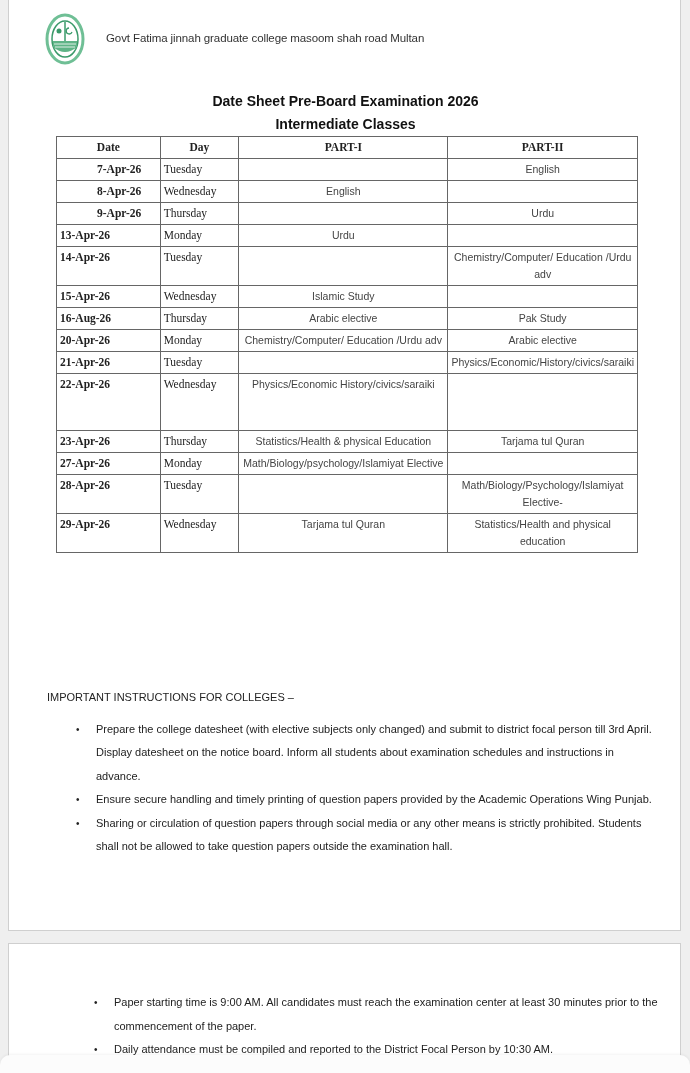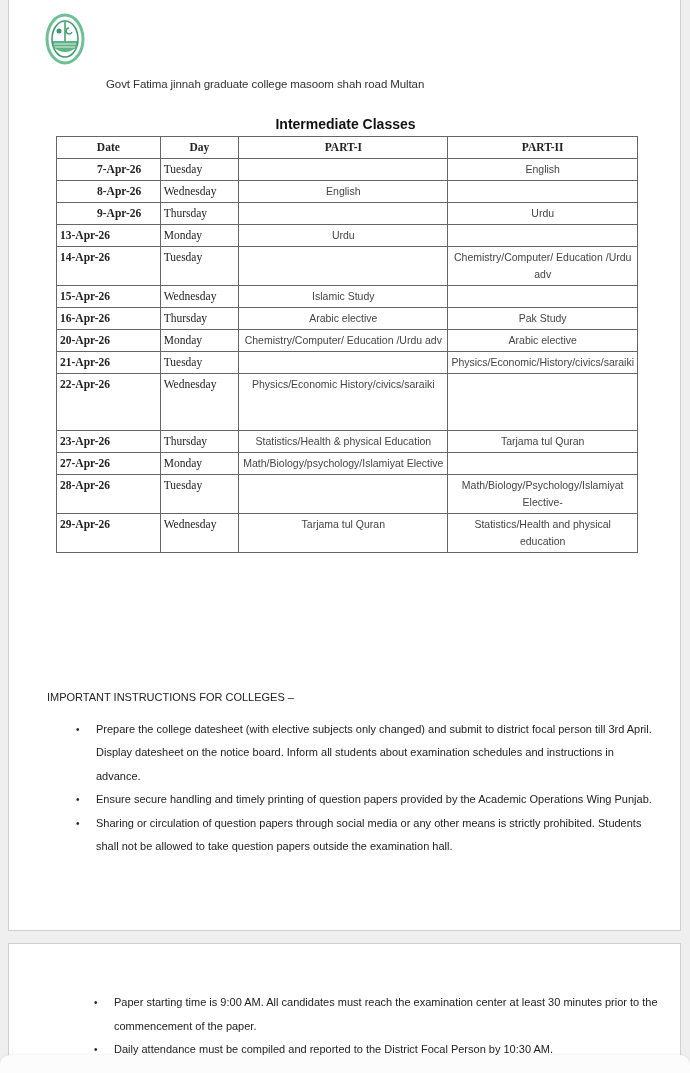--- a/index.html
+++ b/index.html
@@ -13,21 +13,20 @@
     border:1px solid #cfcfcf; box-sizing:border-box;
   }
   #page1 { top:0; height:931px; border-top:none; }
   #page2 { top:943px; height:140px; }
   .logo {
     position:absolute; left:36px; top:13px; width:40px; height:52px;
   }
   .college-name {
     position:absolute; left:97px; top:32px; font-size:11.5px; color:#333;
     letter-spacing:-0.1px;
-    margin-top:46px;
   }
   .doc-title {
     position:absolute; left:0; width:673px; text-align:center; top:93px;
     font-size:14px; font-weight:bold; color:#111;
   }
   .doc-subtitle {
     position:absolute; left:0; width:673px; text-align:center; top:116px;
     font-size:14px; font-weight:bold; color:#111;
   }
   table.ds {
@@ -77,20 +76,21 @@
       <ellipse cx="20" cy="26" rx="13" ry="18" fill="none" stroke="#3a9a6a" stroke-width="1.5"></ellipse>
       <line x1="20" y1="9" x2="20" y2="28" stroke="#3a9a6a" stroke-width="1.5"></line>
       <circle cx="14" cy="18" r="2.5" fill="#3a9a6a"></circle>
       <path d="M24 15 a3 3 0 1 0 3 4" fill="none" stroke="#3a9a6a" stroke-width="1.3"></path>
       <path d="M8 28 h24 v6 q-12 10 -24 0 z" fill="#5fb487"></path>
       <line x1="9" y1="31" x2="31" y2="31" stroke="#fff" stroke-width="0.8"></line>
       <line x1="10" y1="34" x2="30" y2="34" stroke="#fff" stroke-width="0.8"></line>
     </svg>
   </div>
   <div class="college-name">Govt Fatima jinnah graduate college masoom shah road Multan</div>
+  <div class="doc-title">Date Sheet Pre-Board Examination 2026</div>
   <div class="doc-subtitle">Intermediate Classes</div>
 
   <table class="ds">
     <thead>
       <tr>
         <th>Date</th>
         <th>Day</th>
         <th>PART-I</th>
         <th>PART-II</th>
       </tr>
@@ -126,21 +126,21 @@
         <td class="p1"></td>
         <td class="p2">Chemistry/Computer/ Education /Urdu adv</td>
       </tr>
       <tr>
         <td class="date">15-Apr-26</td>
         <td class="day">Wednesday</td>
         <td class="p1">Islamic Study</td>
         <td class="p2"></td>
       </tr>
       <tr>
-        <td class="date">16-Apr-26</td>
+        <td class="date">16-Aug-26</td>
         <td class="day">Thursday</td>
         <td class="p1">Arabic elective</td>
         <td class="p2">Pak Study</td>
       </tr>
       <tr>
         <td class="date">20-Apr-26</td>
         <td class="day">Monday</td>
         <td class="p1">Chemistry/Computer/ Education /Urdu adv</td>
         <td class="p2">Arabic elective</td>
       </tr>

